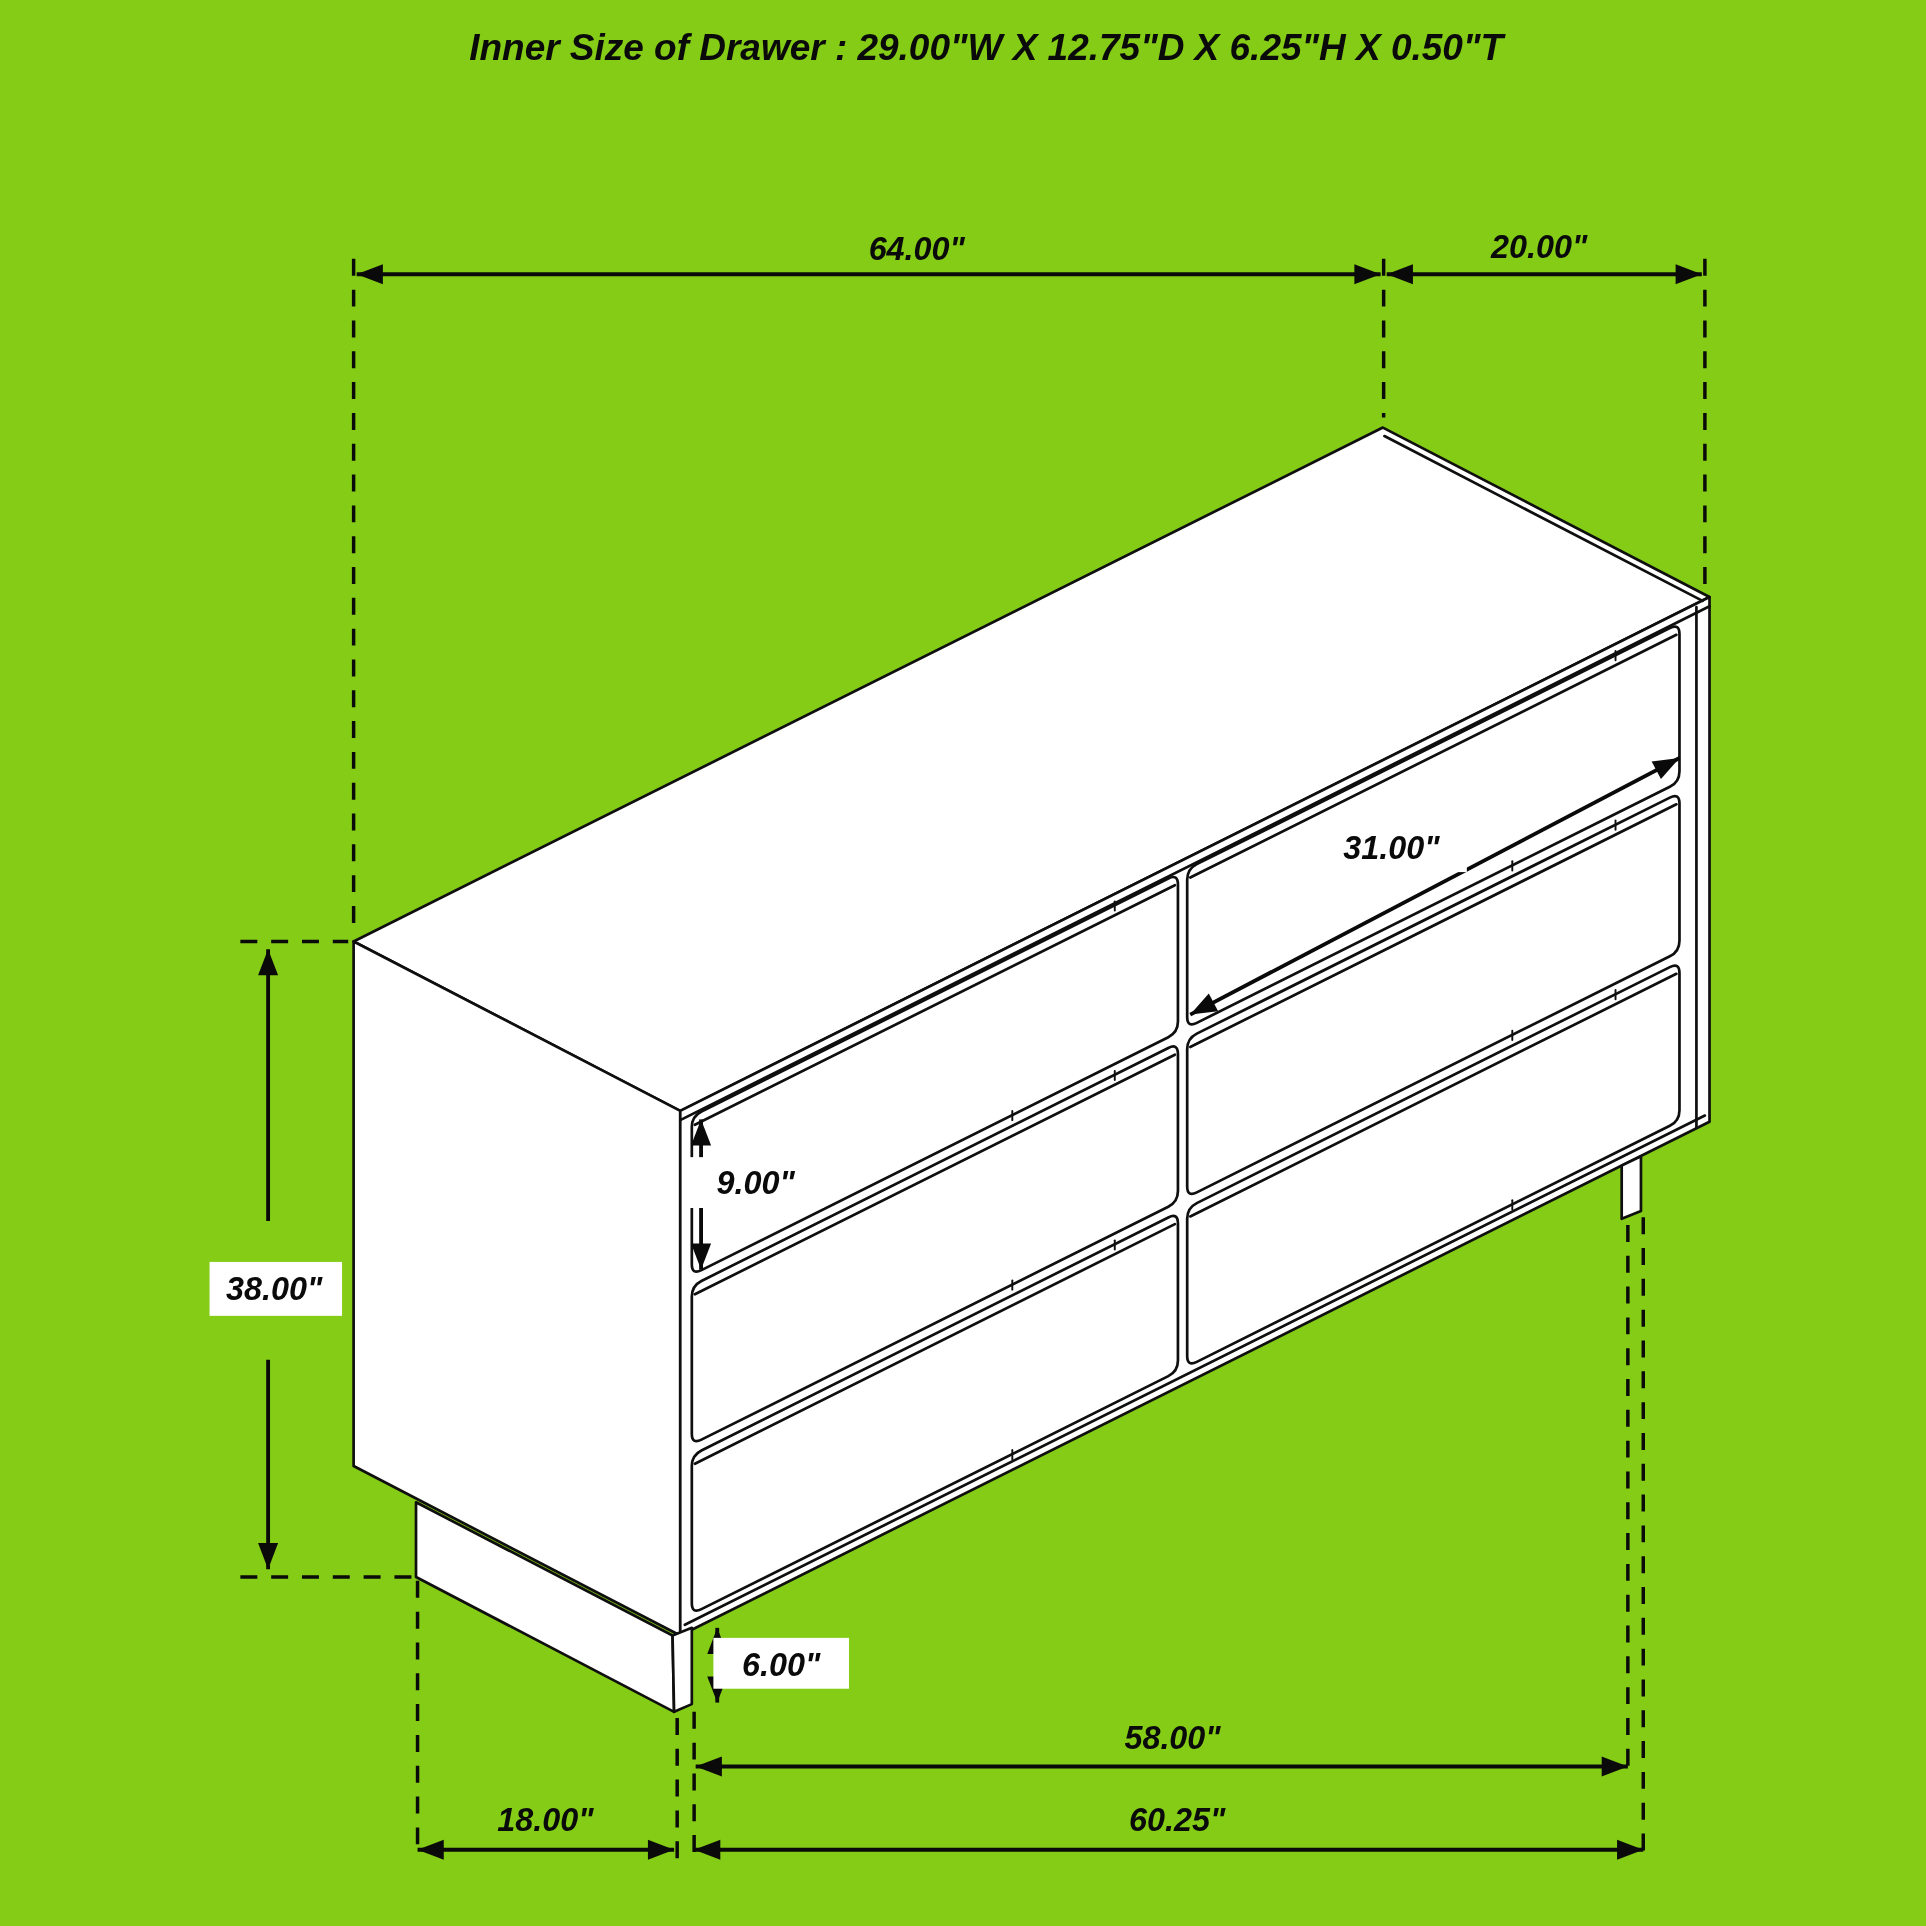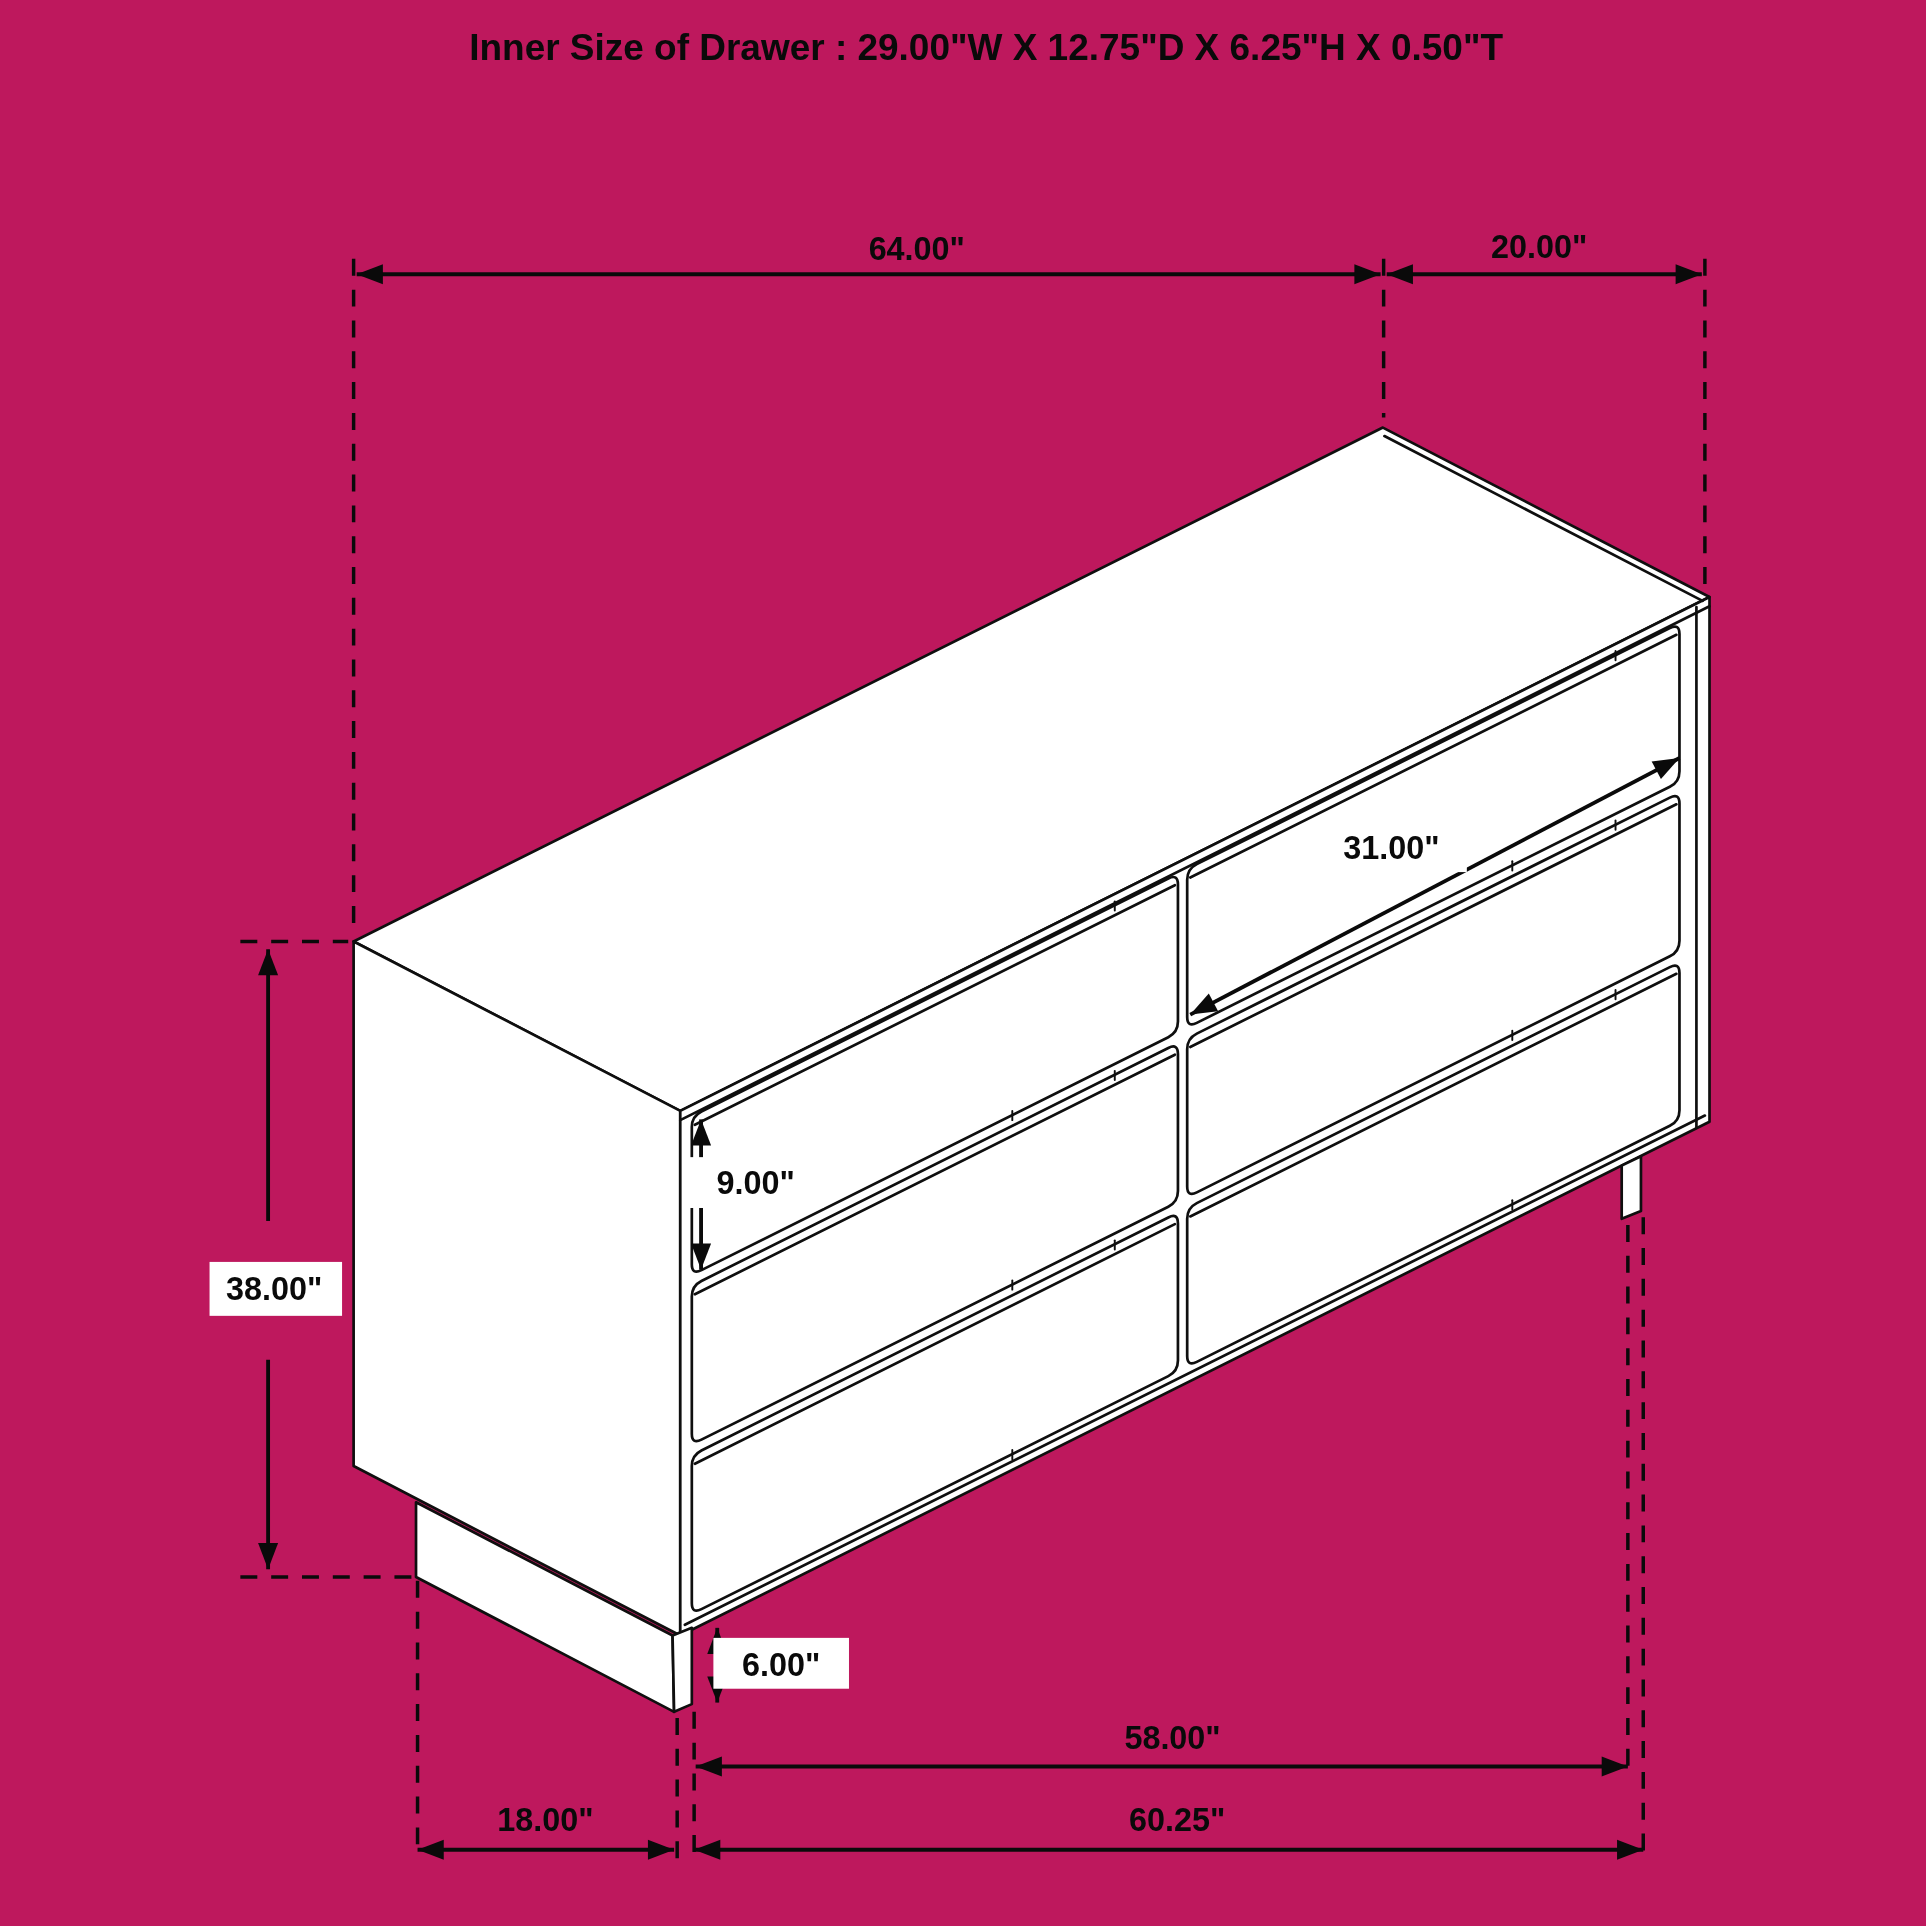--- a/index.html
+++ b/index.html
@@ -1,17 +1,17 @@
 <!DOCTYPE html>
 <html style="font-size:12.3px"><head>
 <meta charset="utf-8">
 <style>
   html,body{margin:0;padding:0;background:#ffffff;}
   body{width:1926px;height:1926px;font-family:"Liberation Sans",sans-serif;}
-  #stage{position:relative;width:1926px;height:1926px;background:#be185d;}
+  #stage{position:relative;width:1926px;height:1926px;background:#84cc16;font-style:italic;}
   svg{display:block;}
   .dimtext{font-family:"Liberation Sans",sans-serif;font-weight:bold;font-size:42px;fill:#0a0a0a;}
   .titletext{font-family:"Liberation Sans",sans-serif;font-weight:bold;font-size:48px;fill:#0a0a0a;}
 </style>
 </head>
 <body>
 
 <div id="stage">
 <svg id="diagram-svg" width="1926" height="1926" viewBox="0 0 2500 2500">
 

